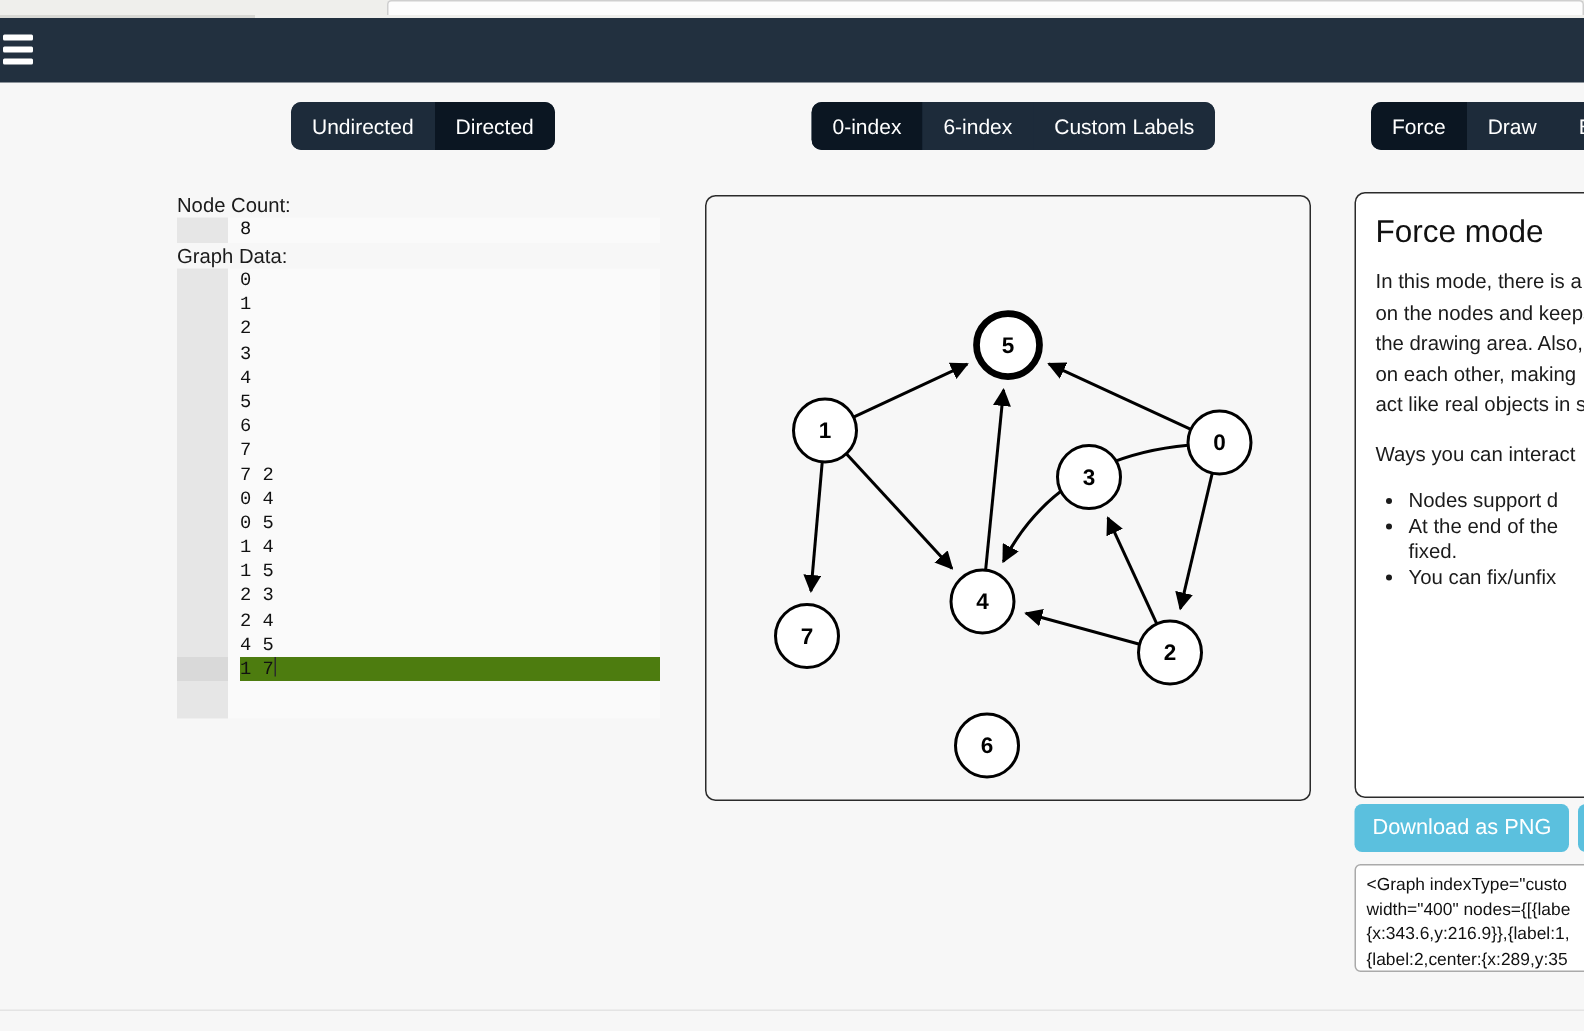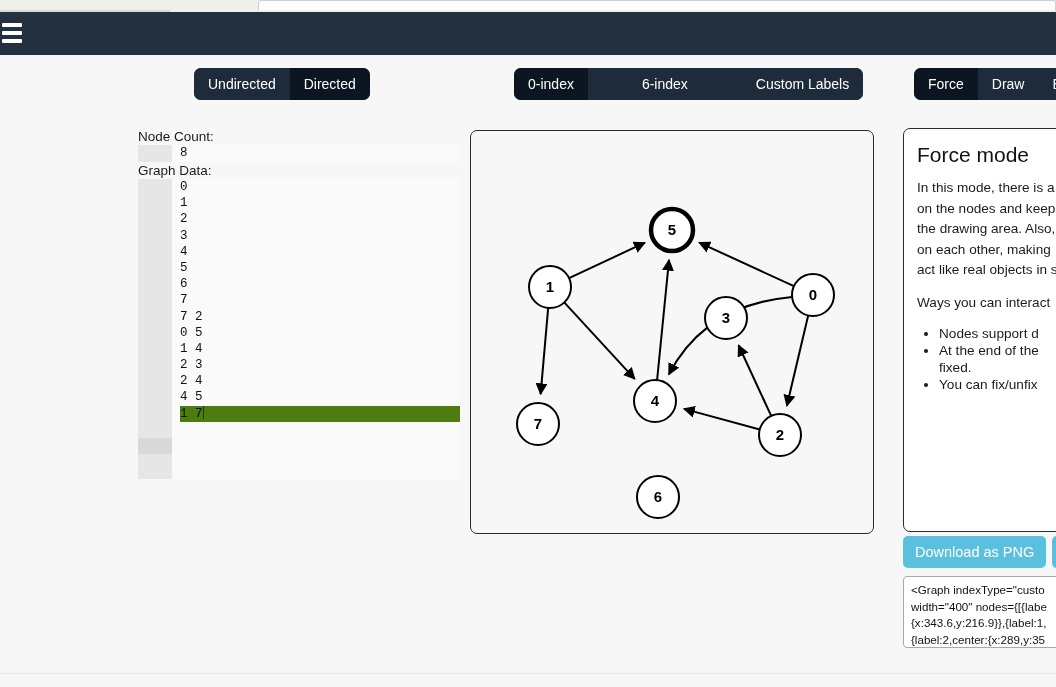--- a/index.html
+++ b/index.html
@@ -46,26 +46,26 @@
     height:32px; align-items:stretch;
   }
   .btn-group .gbtn {
     display:flex; align-items:center; justify-content:center;
     padding:0 14px;
     color:#ffffff; font-size:14px; line-height:1;
     background:#1d2b3a; cursor:pointer; white-space:nowrap;
   }
   .btn-group .gbtn.active { background:#0b1622; }
   #group-direction { left:194px; top:68px;text-align:center; }
-  #group-index { left:514px; top:68px;gap:40px; }
+  #group-index { left:541px; top:68px; }
   #group-mode { left:914px; top:68px; }
 
   
   #editor-col {
-    position:absolute; left:118px; top:128px; width:322px;margin-left:20px;
+    position:absolute; left:118px; top:128px; width:322px;
   }
   .field-label {
     font-size:13.5px; color:#1b1b1b; line-height:17px;
     font-family:"Liberation Sans", sans-serif;
   }
   .code-box {
     position:relative; background:#fafafa;
     font-family:"Liberation Mono", monospace;
     font-size:12.5px; line-height:16.2px; color:#111;
   }
@@ -176,22 +176,24 @@
     <div class="code-lines" id="graph-data-lines">
         <div class="ln">0</div>
         <div class="ln">1</div>
         <div class="ln">2</div>
         <div class="ln">3</div>
         <div class="ln">4</div>
         <div class="ln">5</div>
         <div class="ln">6</div>
         <div class="ln">7</div>
         <div class="ln">7 2</div>
+        <div class="ln">0 4</div>
         <div class="ln">0 5</div>
         <div class="ln">1 4</div>
+        <div class="ln">1 5</div>
         <div class="ln">2 3</div>
         <div class="ln">2 4</div>
         <div class="ln">4 5</div>
         <div class="ln highlight">1 7<span class="caret-line"></span></div>
       </div>
   <div class="gutter-hl" style="top: 259.2px;"></div>
     </div>
 </div>
 
 <div id="graph-canvas">

